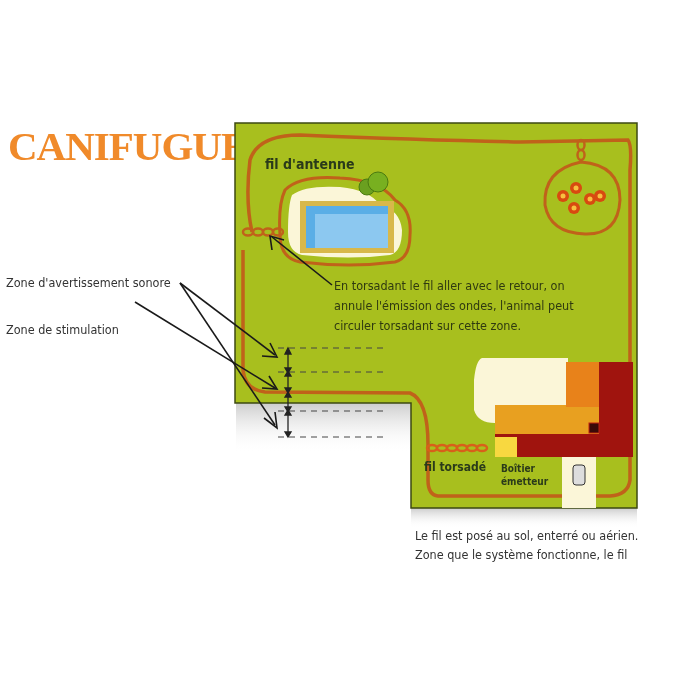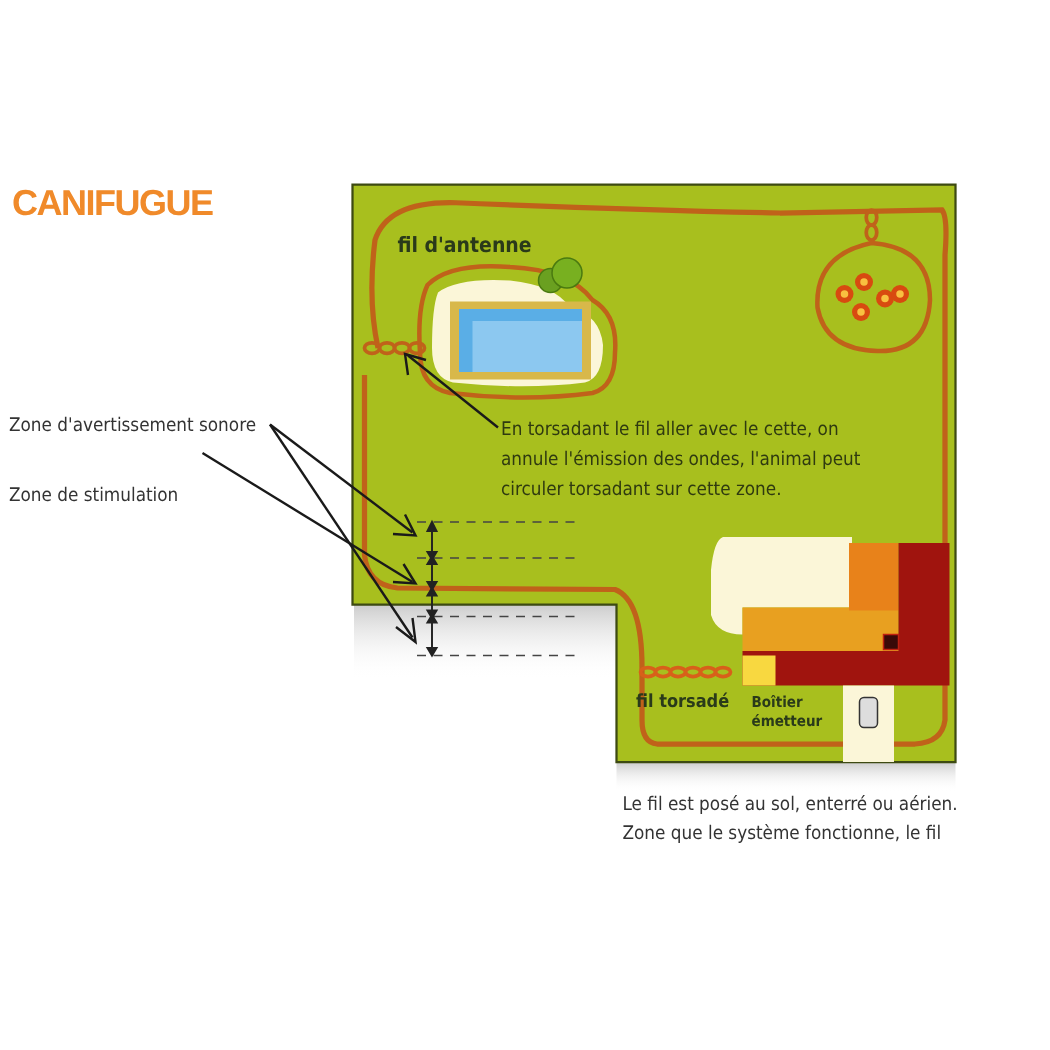--- a/index.html
+++ b/index.html
@@ -1,18 +1,18 @@
 <!DOCTYPE html>
 <html><head>
   <meta charset="utf-8">
   <style>
     html, body { margin:0; padding:0; background:#ffffff; }
     body { width:700px; height:700px; position:relative; overflow:hidden; font-family:"DejaVu Sans", sans-serif; }
     .abs { position:absolute; }
-    #logo { left:8px; top:122px; font-family:Liberation Sans, sans-serif; font-weight:bold; font-size:24px; color:#f08a2a; letter-spacing:-1px; }
+    #logo { left:8px; top:122px; font-family:Liberation Serif, serif; font-weight:bold; font-size:41px; color:#f08a2a; letter-spacing:-1px; }
     #diagram { left:0; top:0; }
     .lbl { font-family:"DejaVu Sans Condensed","DejaVu Sans", sans-serif; color:#333; }
     #antenna-label { left:265px; top:146px; font-weight:bold; font-size:14px; color:#2a3a1a;margin-top:10px; }
     #twist-note { left:334px; top:276px; font-size:12.5px; line-height:20px; color:#2f3a10; width:320px; }
     #zone-warn { left:6px; top:275px; font-size:12.5px; color:#333;text-align:right; }
     #zone-stim { left:6px; top:294px; font-size:12.5px; color:#333;margin-top:28px; }
     #twisted-label { left:424px; top:460px; font-weight:bold; font-size:12px; color:#2a3a1a; }
     #box-label { left:501px; top:462px; font-weight:bold; font-size:10px; line-height:13px; color:#2a3a1a; }
     #wire-note { left:415px; top:526px; font-size:12.5px; line-height:19px; color:#333; width:260px; }
   </style>
@@ -119,21 +119,21 @@
     <line x1="135" y1="302" x2="275" y2="388"></line>
       <path d="M262 388 L277 389 L269 376"></path>
     <line x1="332" y1="285" x2="272" y2="237"></line>
       <path d="M272 250 L270 236 L284 240"></path>
   </g>
 </svg>
 
 <div class="abs lbl" id="antenna-label">fil d'antenne</div>
 
 <div class="abs lbl" id="twist-note">
-  <div>En torsadant le fil aller avec le cette, on</div>
+  <div>En torsadant le fil aller avec le retour, on</div>
   <div>annule l'émission des ondes, l'animal peut</div>
   <div>circuler torsadant sur cette zone.</div>
 </div>
 
 <div class="abs lbl" id="zone-warn">Zone d'avertissement sonore</div>
 <div class="abs lbl" id="zone-stim">Zone de stimulation</div>
 
 <div class="abs lbl" id="twisted-label">fil torsadé</div>
 <div class="abs lbl" id="box-label">
   <div>Boîtier</div>

